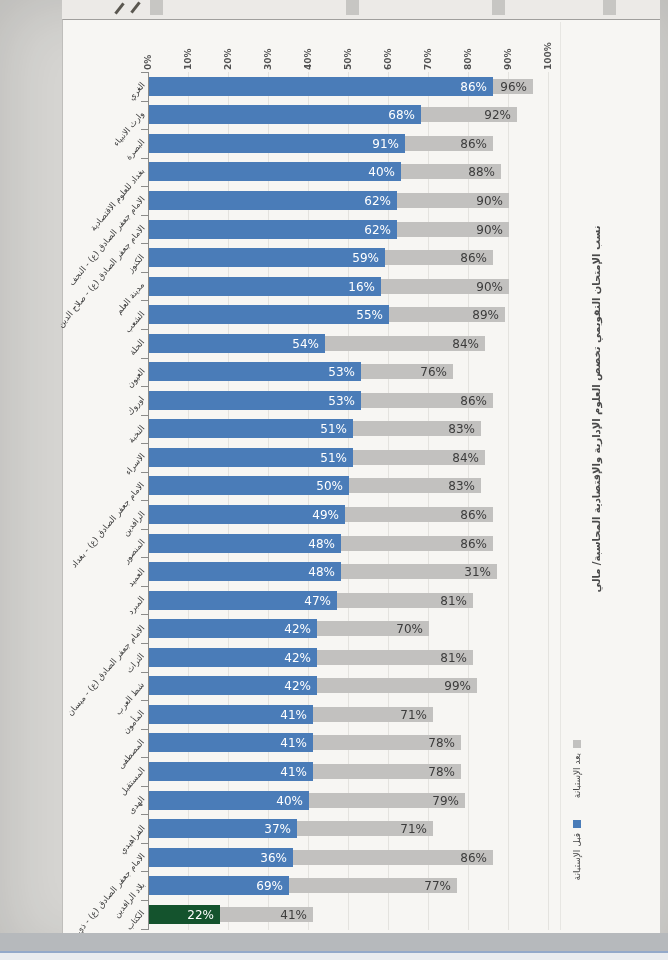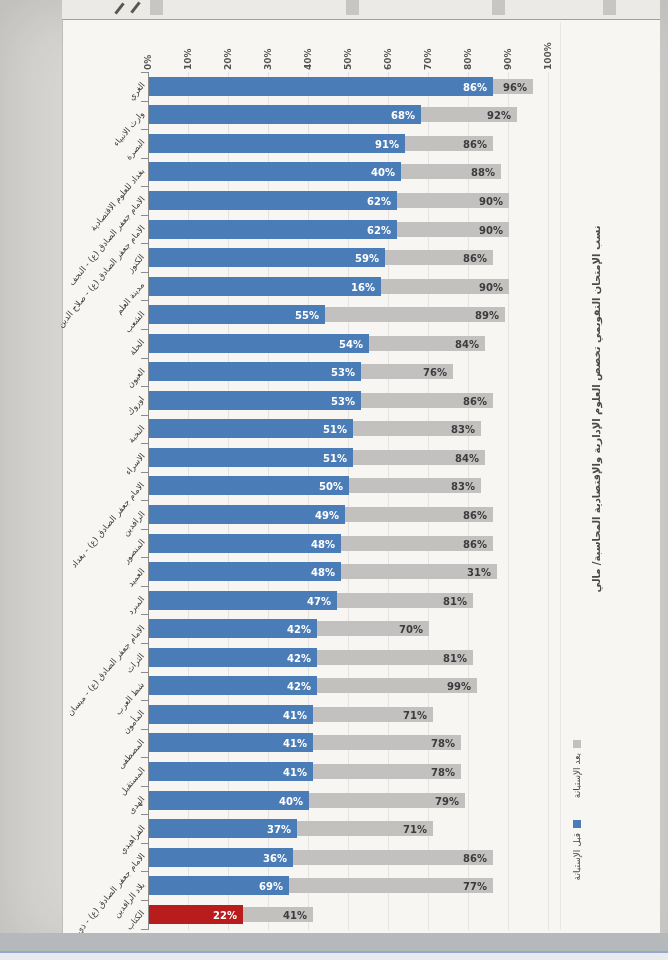--- a/index.html
+++ b/index.html
@@ -9,21 +9,21 @@
   .frag{position:absolute;top:0;height:15px;width:13px;background:#c7c6c3;}
   .fragmark{position:absolute;width:3px;height:13px;background:#5a5750;transform:rotate(38deg);}
   .sheet{position:absolute;left:62px;top:19px;width:598px;height:914px;background:#f7f6f3;border-left:1px solid #bfbebb;border-top:1px solid #a09f9d;box-sizing:border-box;}
   .axis{position:absolute;left:148px;top:72px;width:1px;height:858px;background:#8b8b89;}
   .grid{position:absolute;top:72px;height:858px;width:1px;background:#e4e3df;}
   .tick{position:absolute;left:141px;width:7px;height:1px;background:#8b8b89;}
   .alabel{position:absolute;width:44px;height:12px;font-size:9px;font-weight:bold;color:#525252;transform:rotate(-90deg);transform-origin:center;text-align:left;line-height:12px;}
   .bar{position:absolute;left:149px;}
   .bar.after{background:#c2c1bf;height:15px;}
   .bar.before{background:#4a7cb8;height:19px;}
-  .val{position:absolute;right:6px;top:50%;transform:translateY(-50%);font-size:10px;font-weight:bold;white-space:nowrap;}
+  .val{position:absolute;right:6px;top:50%;transform:translateY(-50%);font-size:12px;font-weight:normal;white-space:nowrap;}
   .after .val{color:#3c3c3c;}
   .before .val{color:#ffffff;}
   .cat{position:absolute;right:525px;height:11px;line-height:11px;font-size:8.5px;color:#3e3e3e;white-space:nowrap;direction:rtl;transform:rotate(-50deg);transform-origin:100% 50%;}
   .sep{position:absolute;left:560px;top:22px;width:1px;height:908px;background:#e7e6e2;}
   .title-v{position:absolute;left:337px;top:401px;width:520px;height:16px;transform:rotate(-90deg);text-align:center;font-size:10px;font-weight:bold;color:#4a4a4a;direction:rtl;line-height:16px;}
   .legend-entry{position:absolute;left:529px;width:96px;height:14px;transform:rotate(-90deg);display:flex;align-items:center;gap:5px;direction:rtl;font-size:9px;color:#4a4a4a;}
   .sq{width:8px;height:8px;flex:0 0 auto;}
   .bstrip{position:absolute;left:0;width:668px;}
 </style>
 </head>
@@ -164,29 +164,29 @@
           <span class="val">90%</span>
         </div>
     <div class="bar before" style="top: 277px; width: 232px; background: rgb(74, 124, 184);">
           <span class="val">16%</span>
         </div>
   </div>
       <div>
     <div class="bar after" style="top: 307px; width: 356px; background: rgb(194, 193, 191);">
           <span class="val">89%</span>
         </div>
-    <div class="bar before" style="top: 305px; width: 176px; background: rgb(74, 124, 184);">
+    <div class="bar before" style="top: 305px; width: 240px; background: rgb(74, 124, 184);">
           <span class="val">55%</span>
         </div>
   </div>
       <div>
     <div class="bar after" style="top: 336px; width: 336px; background: rgb(194, 193, 191);">
           <span class="val">84%</span>
         </div>
-    <div class="bar before" style="top: 334px; width: 220px; background: rgb(74, 124, 184);">
+    <div class="bar before" style="top: 334px; width: 176px; background: rgb(74, 124, 184);">
           <span class="val">54%</span>
         </div>
   </div>
       <div>
     <div class="bar after" style="top: 364px; width: 304px; background: rgb(194, 193, 191);">
           <span class="val">76%</span>
         </div>
     <div class="bar before" style="top: 362px; width: 212px; background: rgb(74, 124, 184);">
           <span class="val">53%</span>
         </div>
@@ -321,32 +321,32 @@
   </div>
       <div>
     <div class="bar after" style="top: 850px; width: 344px; background: rgb(194, 193, 191);">
           <span class="val">86%</span>
         </div>
     <div class="bar before" style="top: 848px; width: 144px; background: rgb(74, 124, 184);">
           <span class="val">36%</span>
         </div>
   </div>
       <div>
-    <div class="bar after" style="top: 878px; width: 344px; background: rgb(194, 193, 191);">
+    <div class="bar after" style="top: 878px; width: 308px; background: rgb(194, 193, 191);">
           <span class="val">77%</span>
         </div>
     <div class="bar before" style="top: 876px; width: 140px; background: rgb(74, 124, 184);">
           <span class="val">69%</span>
         </div>
   </div>
       <div>
     <div class="bar after" style="top: 907px; width: 164px; background: rgb(194, 193, 191);">
           <span class="val">41%</span>
         </div>
-    <div class="bar before" style="top: 905px; width: 94px; background: #b91c1c;">
+    <div class="bar before" style="top: 905px; width: 71px; background: #14532d;">
           <span class="val">22%</span>
         </div>
   </div>
     </div>
   <div id="cats">
       <div class="cat" style="top: 78px;">الغري</div>
       <div class="cat" style="top: 107px;">وارث الانبياء</div>
       <div class="cat" style="top: 135px;">البصرة</div>
       <div class="cat" style="top: 164px;">بغداد للعلوم الاقتصادية</div>
       <div class="cat" style="top: 192px;">الامام جعفر الصادق (ع) - النجف</div>

